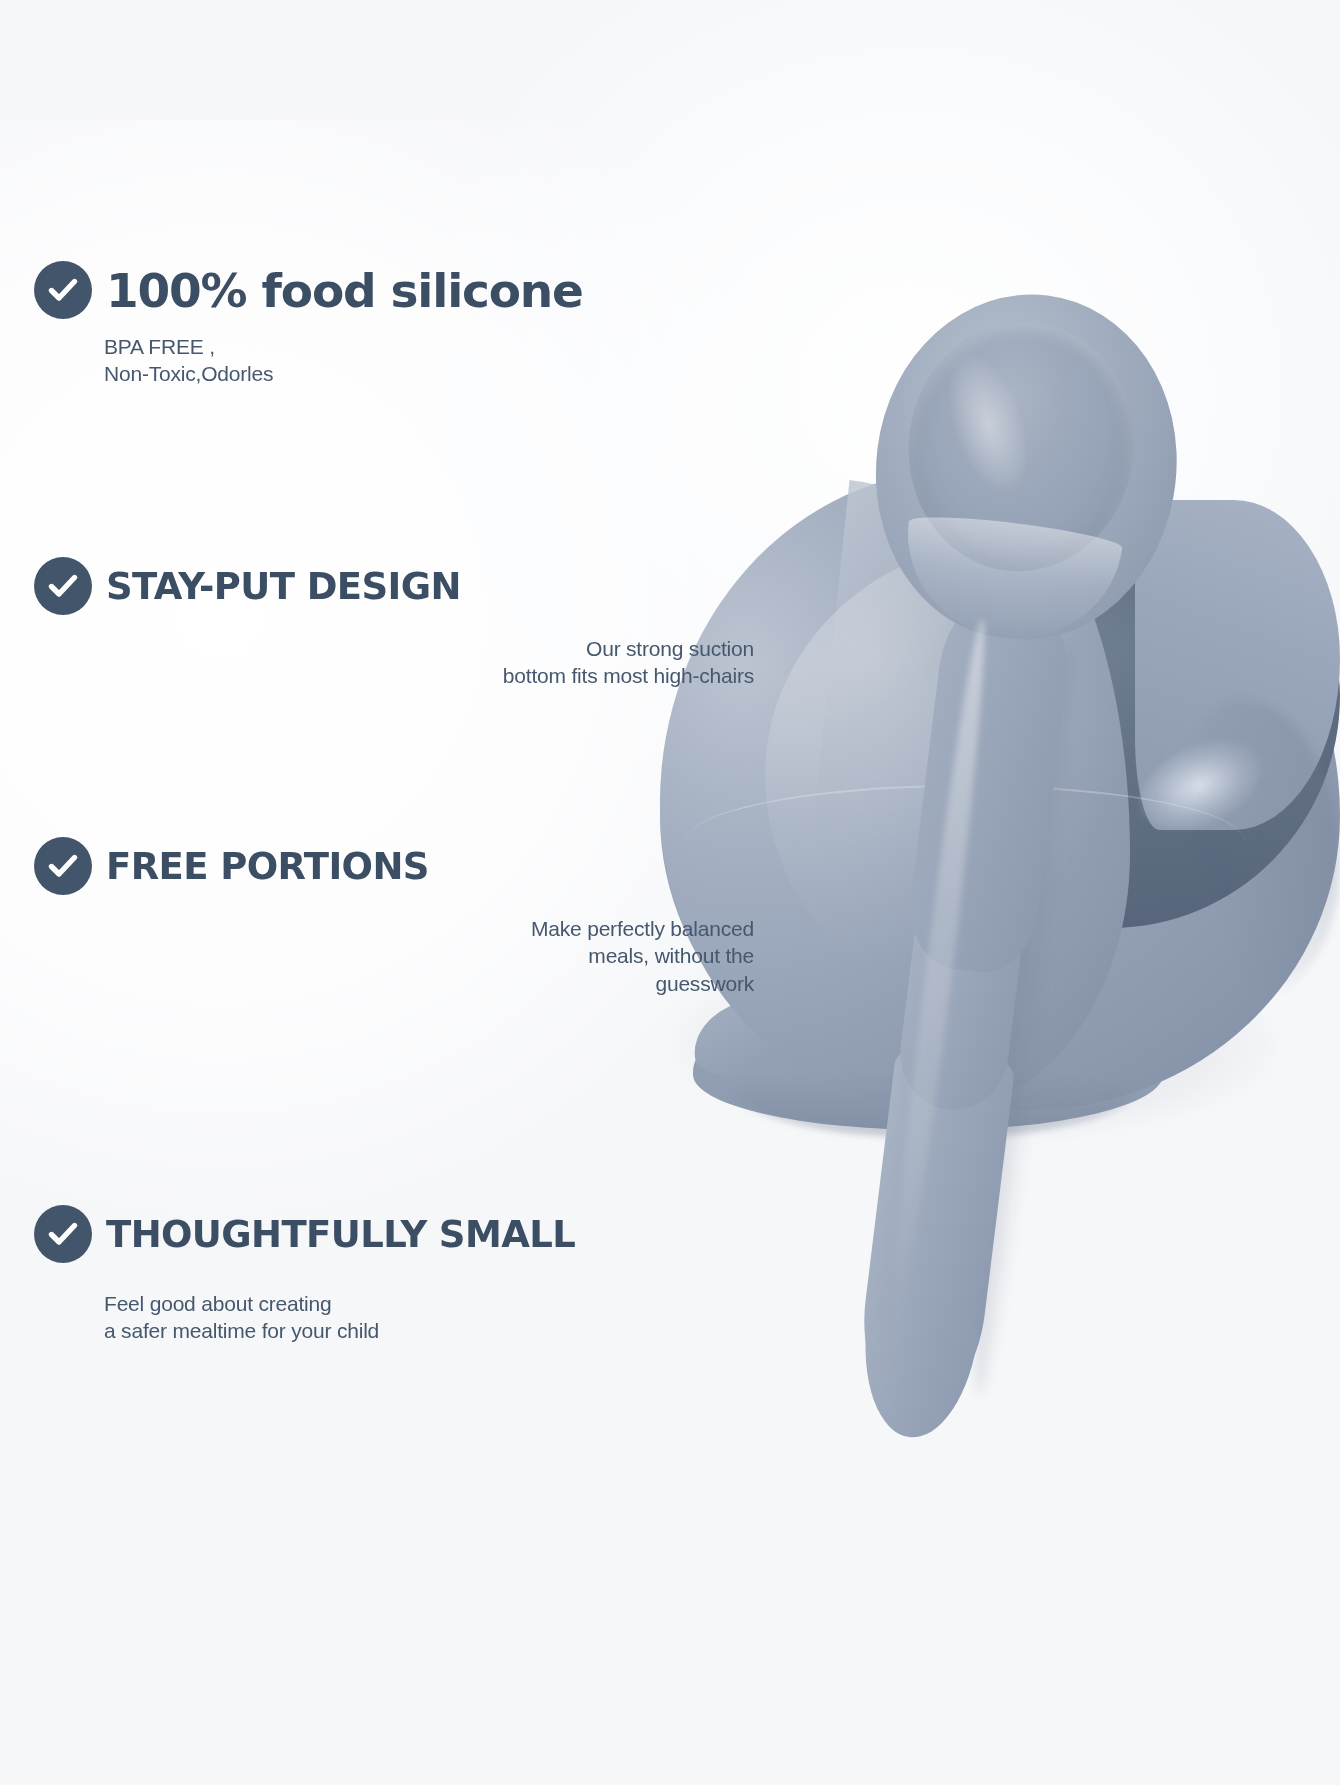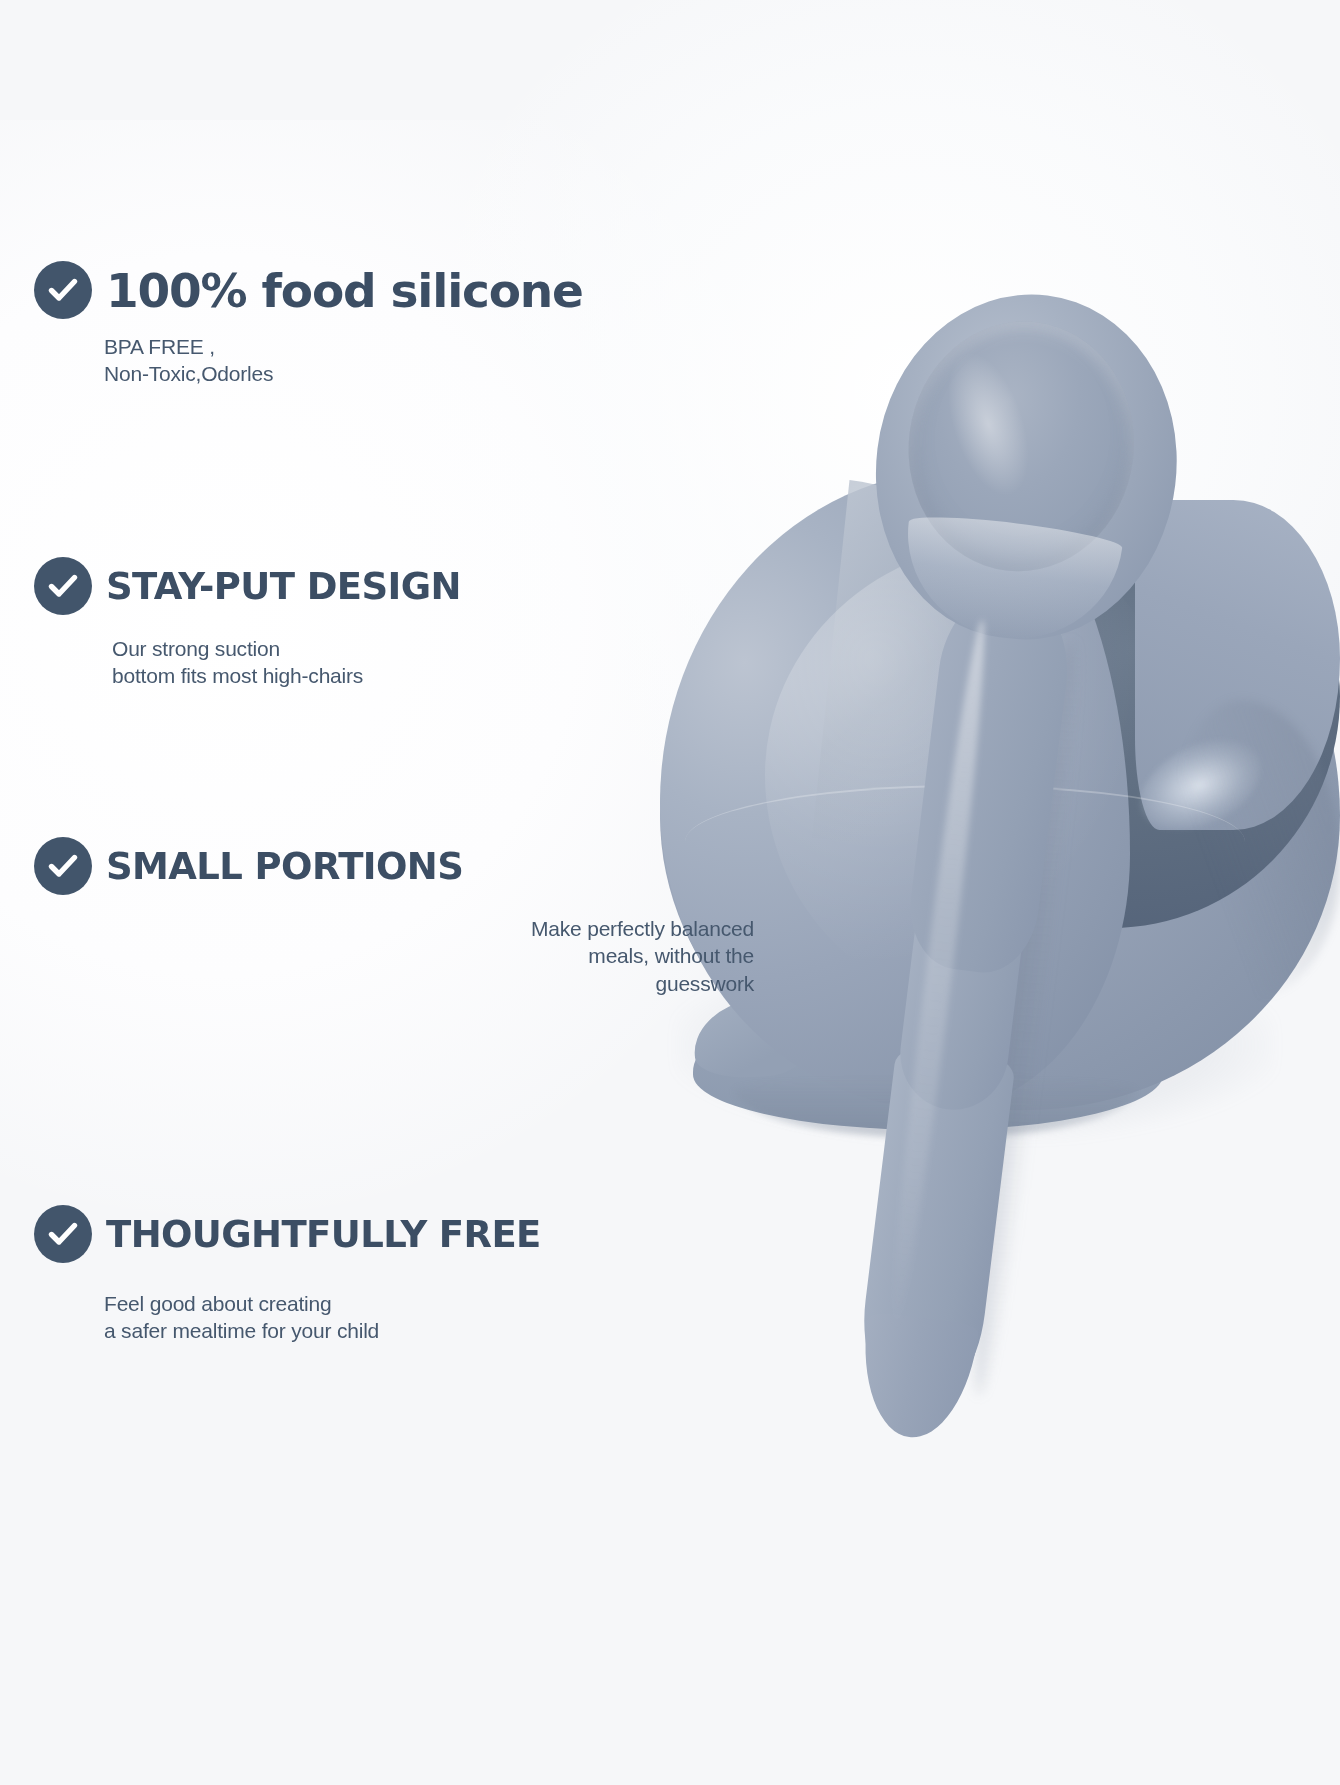--- a/index.html
+++ b/index.html
@@ -188,21 +188,21 @@
     font-family:"Liberation Sans", sans-serif;
     font-size:21px;
     line-height:1.30;
     font-weight:400;
     letter-spacing:-0.2px;
     white-space:pre-line;
   }
   #f1{top:246px;}
   #f1 .body{margin:14px 0 0 70px;}
   #f2{top:542px;}
-  #f2 .body{margin:20px 0 0 78px;}
+  #f2 .body{margin:20px 0 0 78px;text-align:right;}
   #f3{top:822px;}
   #f3 .body{margin:20px 0 0 70px;text-align:right;}
   #f4{top:1190px;}
   #f4 .body{margin:27px 0 0 70px;}
 </style>
 </head>
 <body>
 
 <div id="glow"></div>
 <div id="glow2"></div>
@@ -264,33 +264,33 @@
 bottom fits most high-chairs</div>
   </div>
 
   <div class="feature" id="f3">
     <div class="fhead">
       <span class="check">
         <svg width="34" height="34" viewBox="0 0 34 34" aria-hidden="true">
           <path d="M5.5 17.5 L13 25 L28.5 8.5" fill="none" stroke="#ffffff" stroke-width="5.4" stroke-linecap="round" stroke-linejoin="round"></path>
         </svg>
       </span>
-      <span class="title t-uc">SMALL PORTIONS</span>
+      <span class="title t-uc">FREE PORTIONS</span>
     </div>
     <div class="body">Make perfectly balanced
 meals,  without the
 guesswork</div>
   </div>
 
   <div class="feature" id="f4">
     <div class="fhead">
       <span class="check">
         <svg width="34" height="34" viewBox="0 0 34 34" aria-hidden="true">
           <path d="M5.5 17.5 L13 25 L28.5 8.5" fill="none" stroke="#ffffff" stroke-width="5.4" stroke-linecap="round" stroke-linejoin="round"></path>
         </svg>
       </span>
-      <span class="title t-uc">THOUGHTFULLY FREE</span>
+      <span class="title t-uc">THOUGHTFULLY SMALL</span>
     </div>
     <div class="body">Feel good about creating
 a safer mealtime for your child</div>
   </div>
 
 </div>
 
 </body></html>

